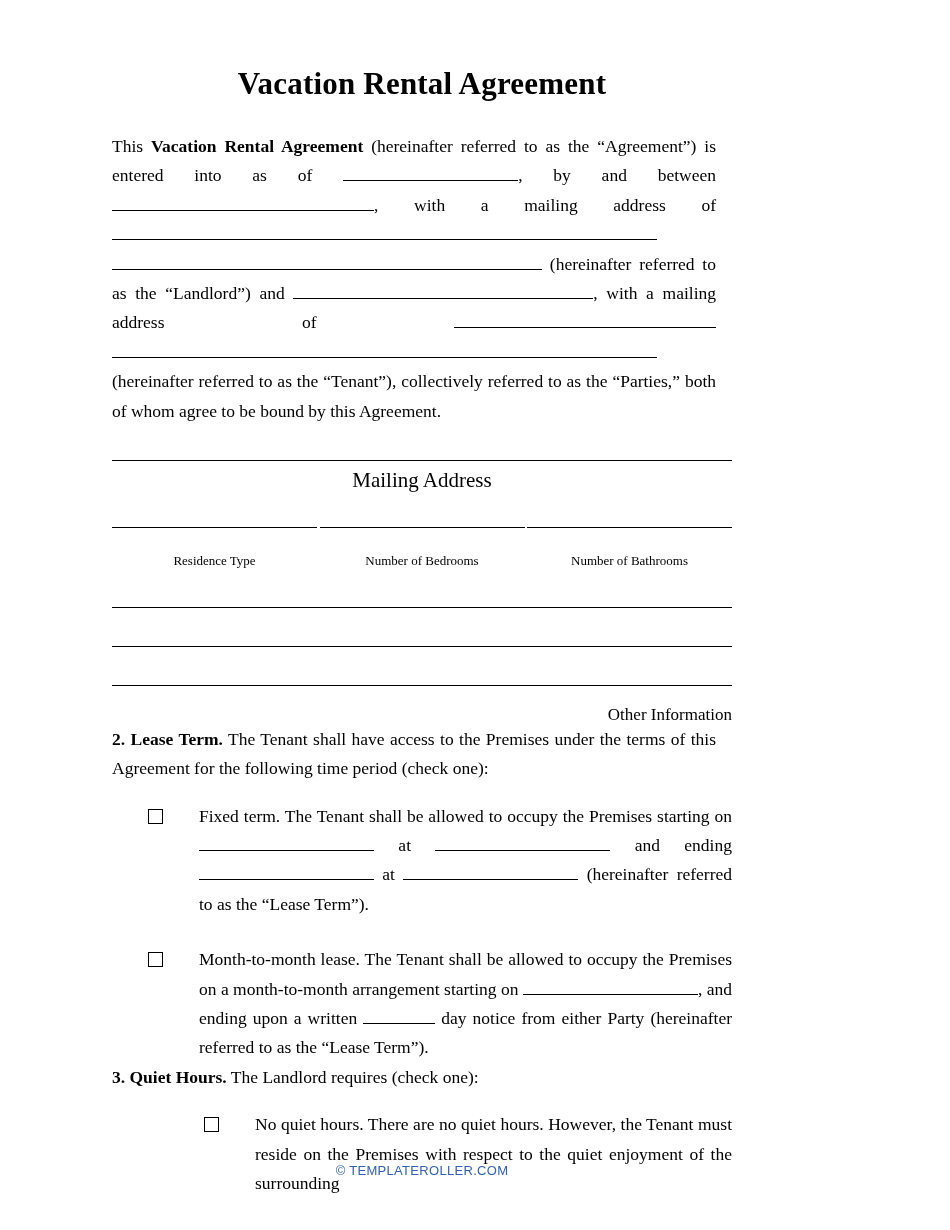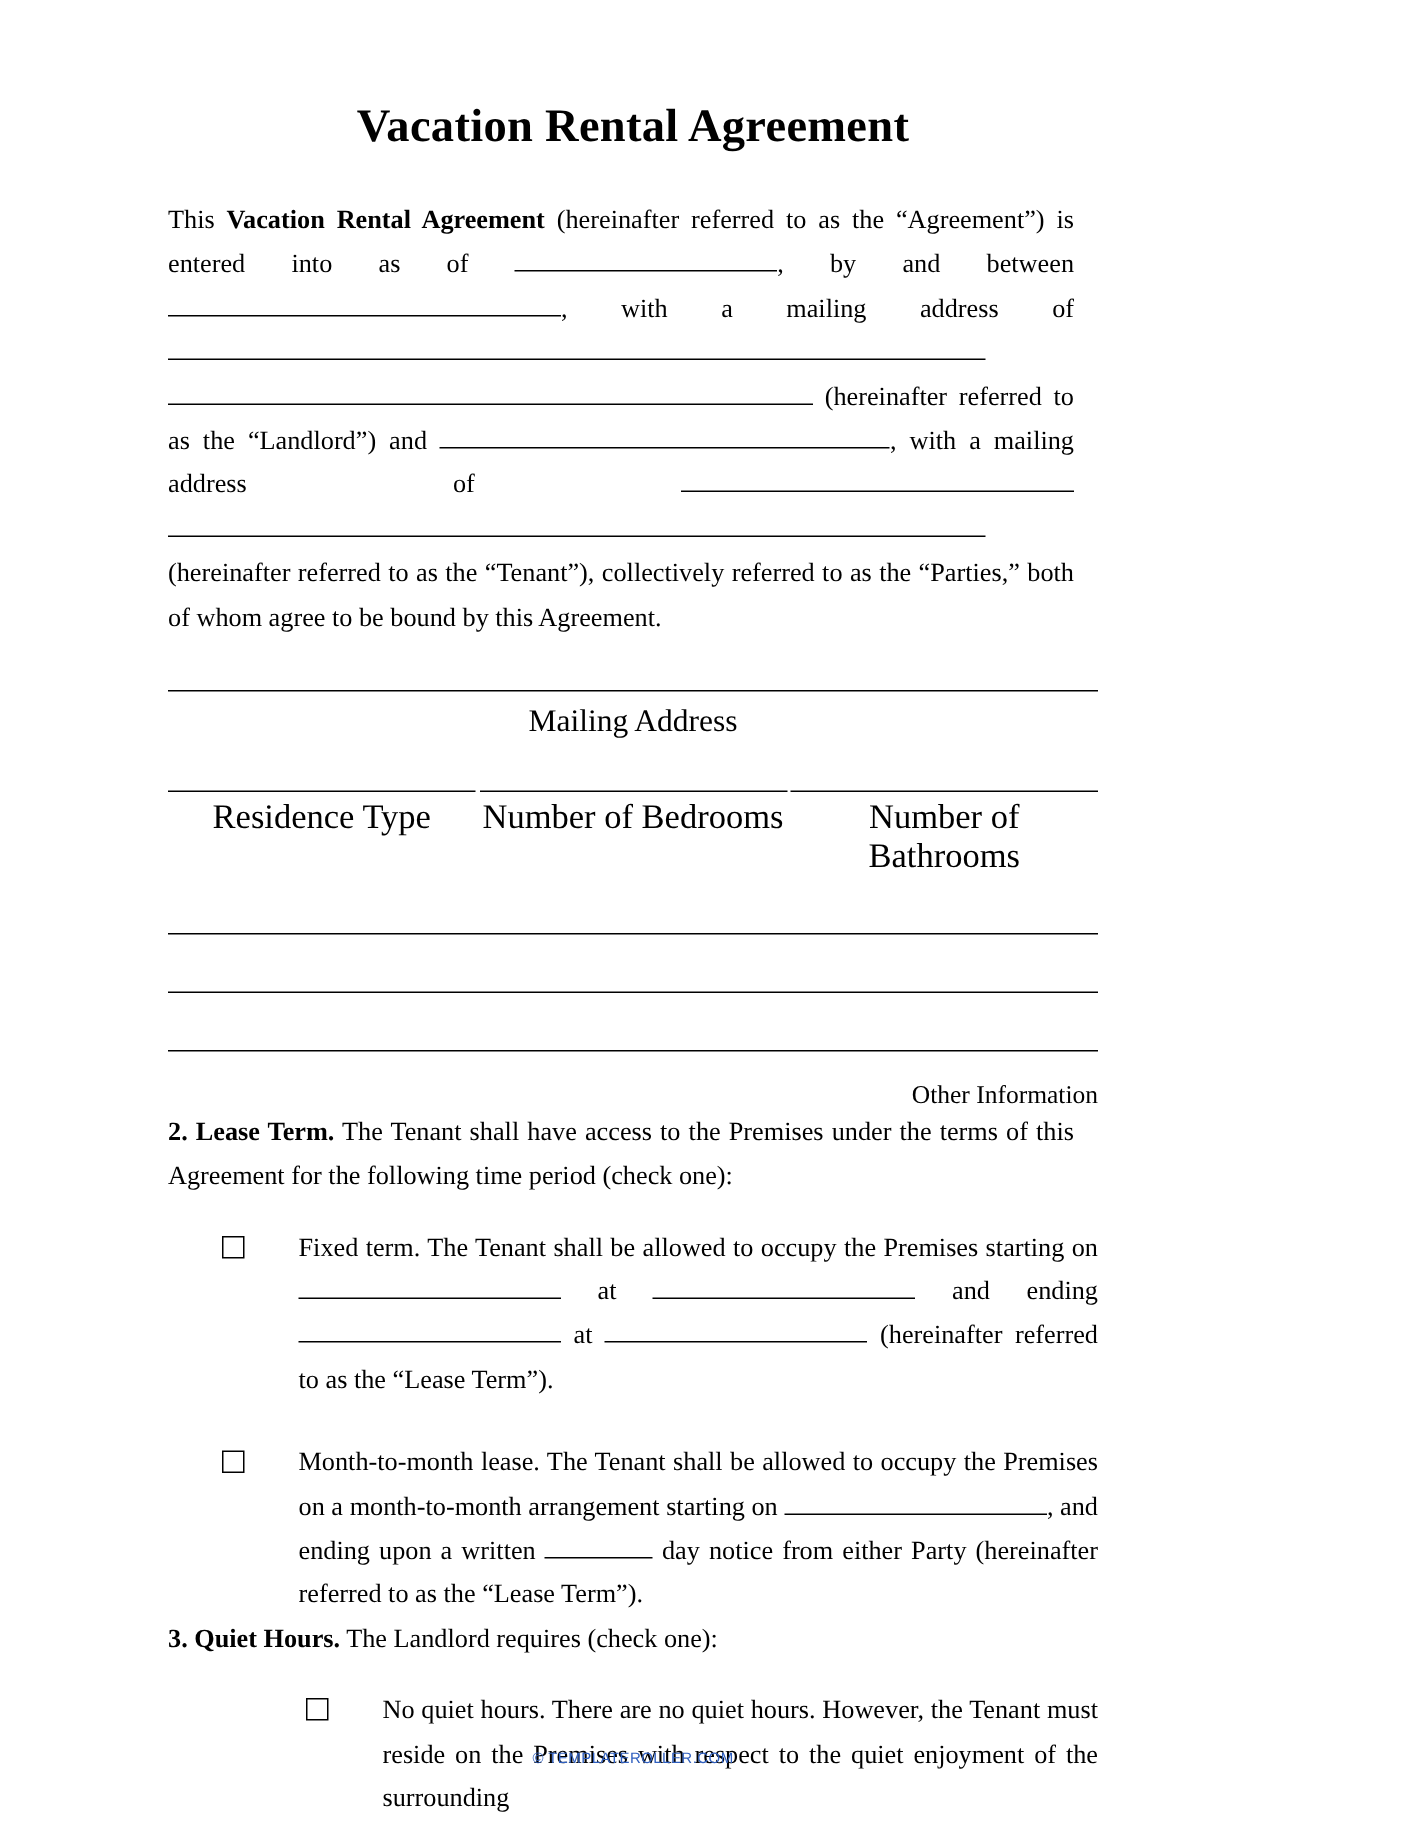--- a/index.html
+++ b/index.html
@@ -72,22 +72,22 @@
   .triple-col {
     width: 205px;
     text-align: center;
   }
   .triple-col .line {
     border-bottom: 1px solid #000;
     height: 0;
     width: 100%;
   }
   .triple-col .cap {
-    font-size: 23px;
-    margin-top: 4px;
+    font-size: 13px;
+    margin-top: 25px;
   }
   .other-lines .rule-full { margin-top: 38px; }
   .other-cap { text-align: right; font-size: 17px; margin-top: 19px; }
 
   
   .check-item {
     display: flex;
     font-size: 17.5px;
     line-height: 1.68;
     margin-top: 18px;
@@ -111,21 +111,21 @@
   .mt-26 { margin-top: 26px; }
   .mt-22 { margin-top: 22px; }
 
   .footer {
     position: absolute;
     left: 0;
     right: 0;
     bottom: 52px;
     text-align: center;
     font-family: "Liberation Sans", sans-serif;
-    font-size: 10px;
+    font-size: 13px;
     letter-spacing: 0.3px;
     color: #2f5fbf;
   }
   .footer .mark { color: #2f5fbf; }
 </style>
 </head>
 <body>
 
 <div class="page">
 

